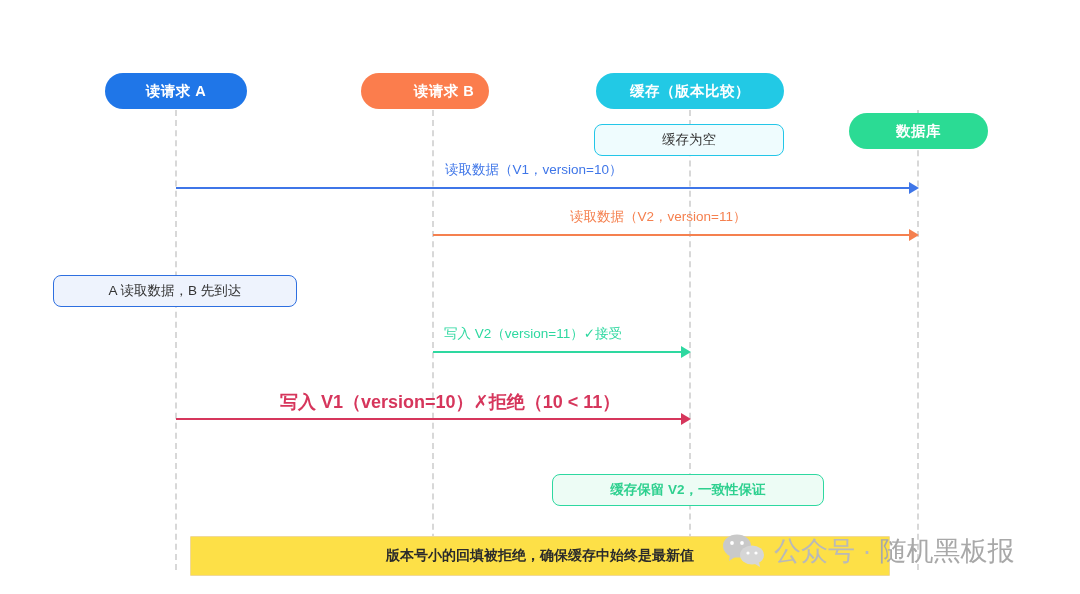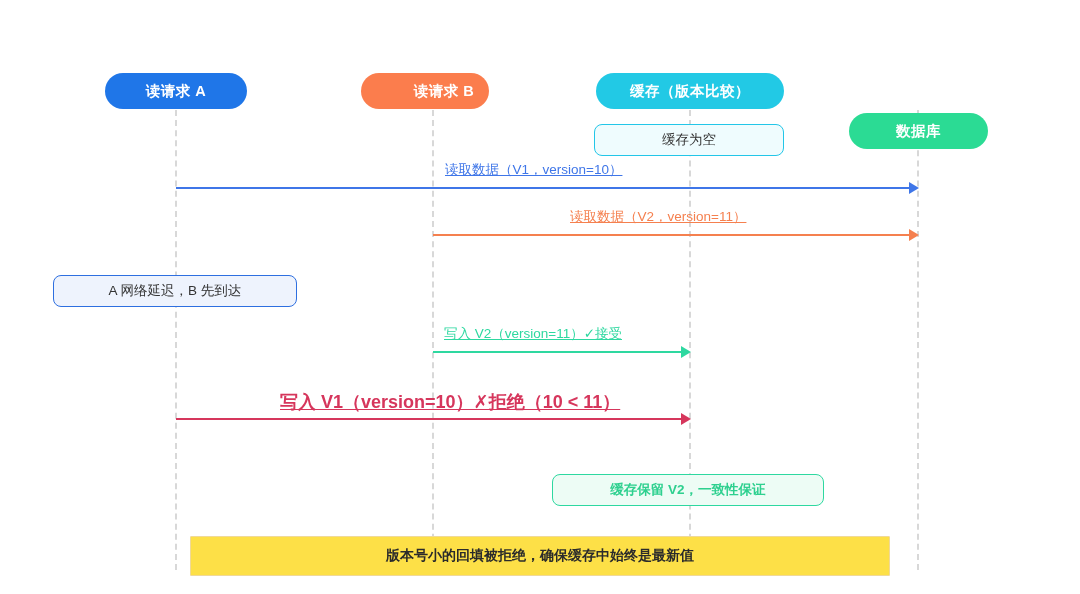--- a/index.html
+++ b/index.html
@@ -119,21 +119,20 @@
     border-top: 6px solid transparent;
     border-bottom: 6px solid transparent;
     border-left-width: 10px;
     border-left-style: solid;
   }
   .msg .label {
     position: absolute;
     top: -26px;
     font-size: 13.5px;
     white-space: nowrap;
-    text-decoration: underline;
   }
   .msg.bold .label { font-weight: bold; font-size: 18px; top: -28px; }
 
   
   .watermark {
     position: absolute;
     display: flex;
     align-items: center;
     gap: 8px;
     color: #b9b9b9;
@@ -191,24 +190,40 @@
         <div class="line" style="width: 506px; border-top-color: rgb(214, 54, 92);"></div>
         <div class="head" style="left: 505px; border-left-color: rgb(214, 54, 92);"></div>
         <div class="label" style="left: 104px; color: rgb(214, 54, 92);">写入 V1（version=10）✗拒绝（10 &lt; 11）</div>
       </div>
     </div>
   <div id="notes">
       <div class="note-box note-cache-empty" style="left: 594px; top: 124px; width: 190px;">
         <span>缓存为空</span>
       </div>
       <div class="note-box note-delay" style="left: 53px; top: 275px; width: 244px;">
-        <span>A 网络延迟，B 先到达</span>
+        <span>A 读取数据，B 先到达</span>
       </div>
       <div class="note-box note-keep" style="left: 552px; top: 474px; width: 272px;">
         <span>缓存保留 V2，一致性保证</span>
       </div>
       <div class="note-box note-summary" style="left: 190px; top: 536px; width: 700px;">
         <span>版本号小的回填被拒绝，确保缓存中始终是最新值</span>
       </div>
     </div>
 
+  <div class="watermark">
+    <span>
+      <svg class="wechat-icon" width="44" height="34" viewBox="0 0 44 34" xmlns="http://www.w3.org/2000/svg">
+        <ellipse cx="15" cy="12" rx="14" ry="11.5" fill="#c9c9c9"></ellipse>
+        <polygon points="8,20 7,27 13,23" fill="#c9c9c9"></polygon>
+        <circle cx="10" cy="9" r="1.9" fill="#ffffff"></circle>
+        <circle cx="20" cy="9" r="1.9" fill="#ffffff"></circle>
+        <ellipse cx="30" cy="21" rx="12" ry="9.5" fill="#d6d6d6"></ellipse>
+        <polygon points="37,28 38,33 33,30" fill="#d6d6d6"></polygon>
+        <circle cx="26" cy="19" r="1.6" fill="#ffffff"></circle>
+        <circle cx="34" cy="19" r="1.6" fill="#ffffff"></circle>
+      </svg>
+    </span>
+    <span class="wm-text1">公众号 ·</span>
+    <span class="wm-text2">随机黑板报</span>
+  </div>
 
 </div>
 
 </body></html>

